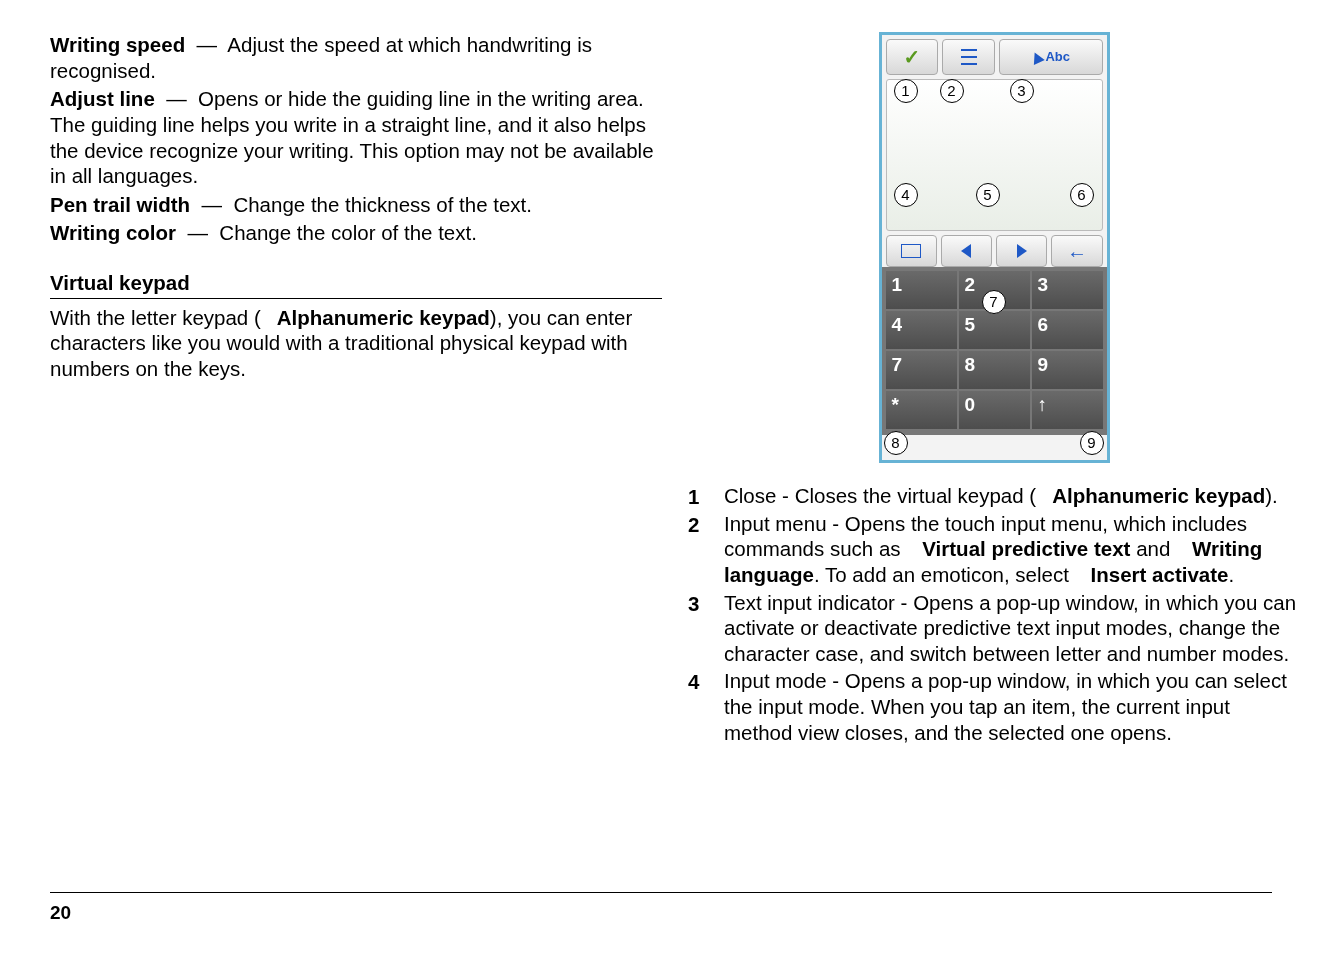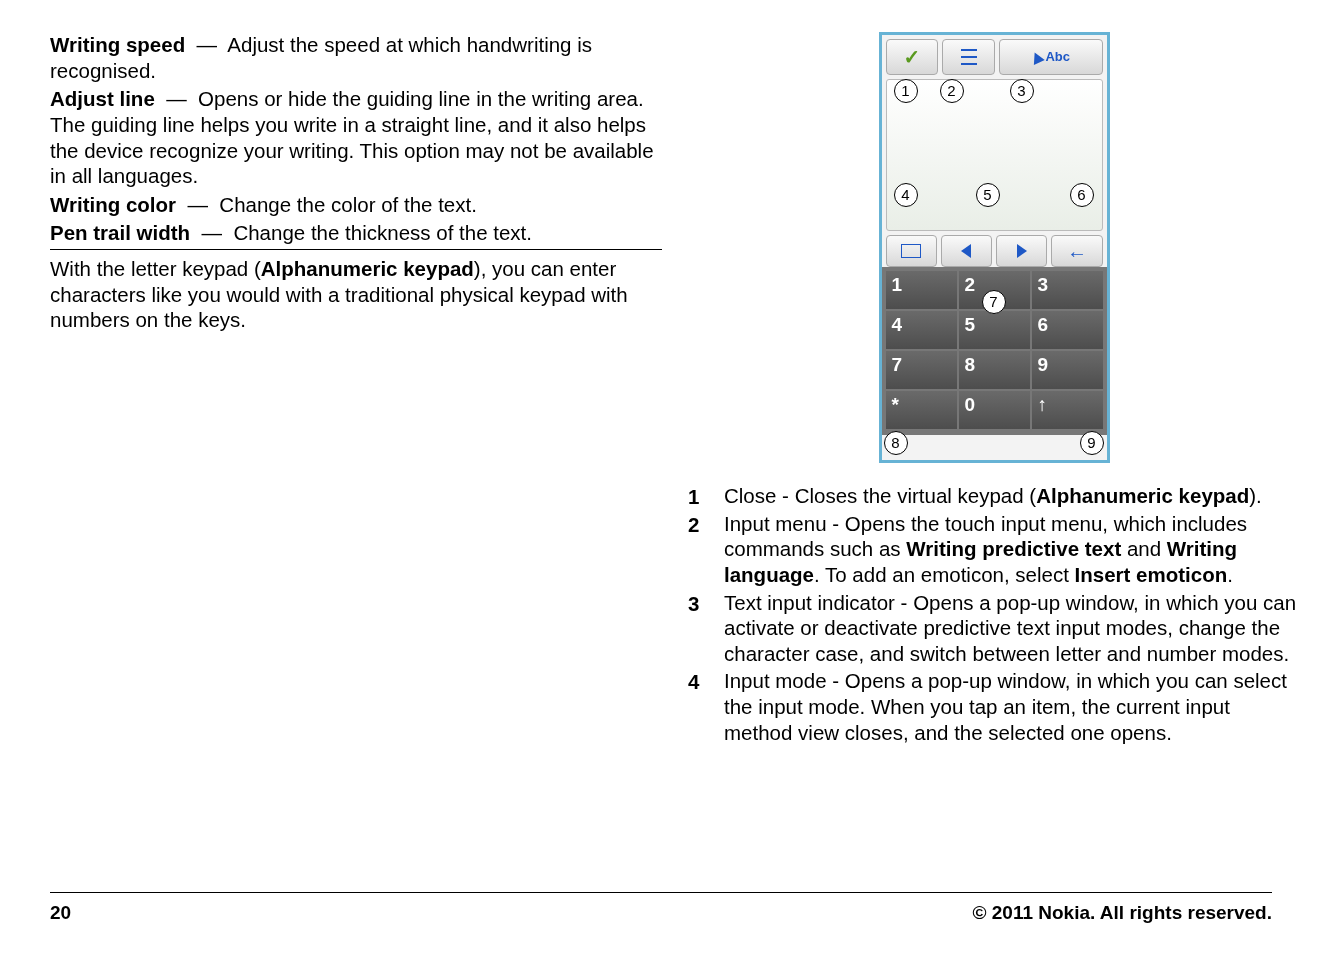--- a/index.html
+++ b/index.html
@@ -45,21 +45,21 @@
     width: 36px;
     font-weight: bold;
     vertical-align: top;
     padding-top: 1px;
   }
   .list-row .txt {
     display: table-cell;
     vertical-align: top;
     padding-bottom: 2px;
   }
-  strong { font-weight: bold; }
+  strong { font-weight: bold; margin-left: 16px; }
 
   
   .fig-wrap {
     display: flex;
     justify-content: center;
     margin-bottom: 20px;
   }
   .fig {
     position: relative;
     width: 225px;
@@ -143,23 +143,24 @@
   .footer .pg{font-weight:bold;}
   .footer .cp{font-weight:bold;}
 </style>
 </head>
 <body>
 
 <div class="page">
   <div class="col">
     <div class="defn"><span class="label">Writing speed</span> &nbsp;—&nbsp; <span>Adjust the speed at which handwriting is recognised.</span></div>
     <div class="defn"><span class="label">Adjust line</span> &nbsp;—&nbsp; <span>Opens or hide the guiding line in the writing area. The guiding line helps you write in a straight line, and it also helps the device recognize your writing. This option may not be available in all languages.</span></div>
+    <div class="defn"><span class="label">Pen trail width</span> &nbsp;—&nbsp; <span>Change the thickness of the text.</span></div>
     <div class="defn"><span class="label">Writing color</span> &nbsp;—&nbsp; <span>Change the color of the text.</span></div>
-    <div class="defn"><span class="label">Pen trail width</span> &nbsp;—&nbsp; <span>Change the thickness of the text.</span></div>
-
+
+    <div class="sec-title">Virtual keypad</div>
     <hr class="hr">
     <div>
       <span>With the letter keypad (</span><strong>Alphanumeric keypad</strong><span>), you can enter characters like you would with a traditional physical keypad with numbers on the keys.</span>
     </div>
   </div>
 
   <div class="col">
     <div class="fig-wrap">
       <div class="fig">
         <div class="fig-top">
@@ -216,30 +217,29 @@
       </div>
     </div>
 
     <div class="list-num">
       <div class="list-row">
         <div class="num">1</div>
         <div class="txt">Close - Closes the virtual keypad (<strong>Alphanumeric keypad</strong>).</div>
       </div>
       <div class="list-row">
         <div class="num">2</div>
-        <div class="txt">Input menu - Opens the touch input menu, which includes commands such as <strong>Writing predictive text</strong> and <strong>Writing language</strong>. To add an emoticon, select <strong>Insert emoticon</strong>.</div>
+        <div class="txt">Input menu - Opens the touch input menu, which includes commands such as <strong>Virtual predictive text</strong> and <strong>Writing language</strong>. To add an emoticon, select <strong>Insert activate</strong>.</div>
       </div>
       <div class="list-row">
         <div class="num">3</div>
         <div class="txt">Text input indicator - Opens a pop-up window, in which you can activate or deactivate predictive text input modes, change the character case, and switch between letter and number modes.</div>
       </div>
       <div class="list-row">
         <div class="num">4</div>
         <div class="txt">Input mode - Opens a pop-up window, in which you can select the input mode. When you tap an item, the current input method view closes, and the selected one opens.</div>
       </div>
     </div>
   </div>
 </div>
 
 <div class="footer">
   <span class="pg">20</span>
-  <span class="cp">© 2011 Nokia. All rights reserved.</span>
 </div>
 
 </body></html>

